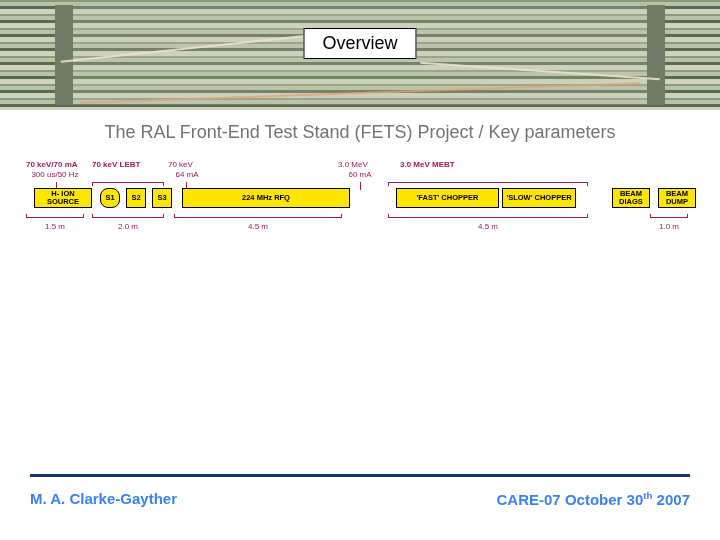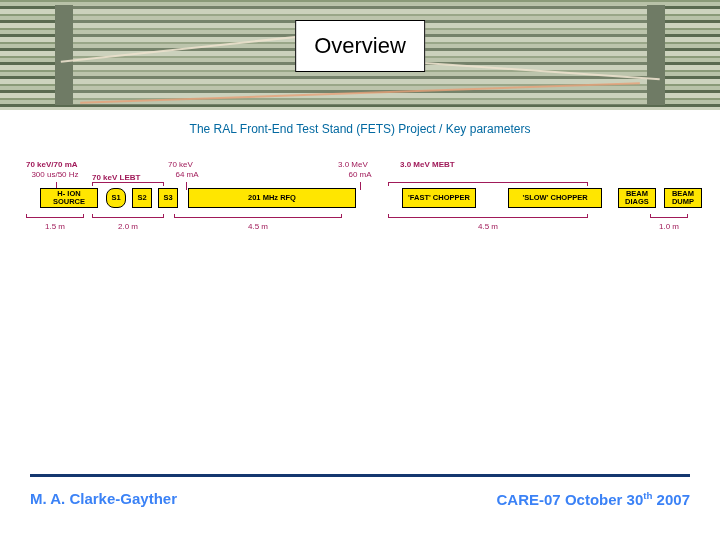--- a/index.html
+++ b/index.html
@@ -38,35 +38,35 @@
   .wire {
     position: absolute;
     border-top: 2px solid rgba(235,225,205,0.9);
     height: 0;
   }
   .w1 { top: 45px; left: 60px; width: 300px; transform: rotate(-6deg); }
   .w2 { top: 70px; left: 420px; width: 240px; transform: rotate(4deg); }
   .w3 { top: 92px; left: 80px; width: 560px; transform: rotate(-2deg); border-color: rgba(230,160,120,0.8); }
   .title-box {
     position: absolute;
-    top: 20px;
+    top: 28px;
     left: 50%;
     transform: translateX(-50%);
     background: #fff;
     border: 1px solid #000;
-    padding: 12px 18px;
-    font-size: 22px;
+    padding: 4px 18px;
+    font-size: 18px;
   }
   .subtitle {
     position: absolute;
     top: 122px;
     left: 0; right: 0;
     text-align: center;
-    font-size: 12px;
-    color: #0369a1;
+    font-size: 18px;
+    color: #737373;
   }
   .diagram {
     position: absolute;
     top: 160px;
     left: 26px;
     right: 26px;
     font-size: 8px;
     color: #a01a59;
     font-family: Arial, sans-serif;
   }
@@ -91,21 +91,21 @@
   .bracket-down {
     position: absolute;
     height: 4px;
     border-bottom: 1px solid #a01a59;
     border-left: 1px solid #a01a59;
     border-right: 1px solid #a01a59;
   }
   .boxrow {
     position: absolute;
     top: 28px;
-    left: 14px; right: 0;
+    left: 8px; right: 0;
     height: 20px;
     text-decoration: underline;
   }
   .block {
     position: absolute;
     top: 0;
     height: 20px;
     background: #ffe600;
     border: 1px solid #000;
     display: flex;
@@ -159,21 +159,21 @@
   </div>
 </div>
 
 <div class="subtitle">The RAL Front-End Test Stand (FETS) Project / Key parameters</div>
 
 <div class="diagram">
 
   <div class="seg-label" style="left:0px; width:58px;">70 keV/70 mA</div>
   <div class="seg-label-sub" style="left:0px; width:58px;">300 us/50 Hz</div>
 
-  <div class="seg-label" style="left:66px; width:70px; font-weight:bold;margin-top:13px;">70 keV LEBT</div>
+  <div class="seg-label" style="left:66px; width:70px; font-weight:bold;">70 keV LEBT</div>
 
   <div class="seg-label" style="left:142px; width:38px; font-weight:normal;">70 keV</div>
   <div class="seg-label-sub" style="left:142px; width:38px;">64 mA</div>
 
   <div class="seg-label" style="left:312px; width:44px; font-weight:normal;">3.0 MeV</div>
   <div class="seg-label-sub" style="left:312px; width:44px;">60 mA</div>
 
   <div class="seg-label" style="left:374px; width:200px; font-weight:bold;">3.0 MeV MEBT</div>
 
   <div class="bracket" style="left:66px; width:72px;"></div>
@@ -181,23 +181,23 @@
 
   <div style="position:absolute; top:22px; left:30px; width:0; height:8px; border-left:1px solid #a01a59;"></div>
   <div style="position:absolute; top:22px; left:160px; width:0; height:8px; border-left:1px solid #a01a59;"></div>
   <div style="position:absolute; top:22px; left:334px; width:0; height:8px; border-left:1px solid #a01a59;"></div>
 
   <div class="boxrow">
     <div class="block" style="left:0; width:58px;">H‑ ION<br>SOURCE</div>
     <div class="block" style="left:66px; width:20px;border-radius:8px;">S1</div>
     <div class="block" style="left:92px; width:20px;">S2</div>
     <div class="block" style="left:118px; width:20px;">S3</div>
-    <div class="block" style="left:148px; width:168px;">201 MHz RFQ</div>
-    <div class="block" style="left:362px; width:74px;">'FAST' CHOPPER</div>
-    <div class="block" style="left:468px; width:94px;">'SLOW' CHOPPER</div>
+    <div class="block" style="left:148px; width:168px;">224 MHz RFQ</div>
+    <div class="block" style="left:362px; width:103px;">'FAST' CHOPPER</div>
+    <div class="block" style="left:468px; width:74px;">'SLOW' CHOPPER</div>
     <div class="block" style="left:578px; width:38px;">BEAM<br>DIAGS</div>
     <div class="block" style="left:624px; width:38px;">BEAM<br>DUMP</div>
   </div>
 
   <div class="below-row">
     <div class="bracket-down" style="top:0; left:0; width:58px;"></div>
     <div class="len-label" style="left:0; width:58px;">1.5 m</div>
 
     <div class="bracket-down" style="top:0; left:66px; width:72px;"></div>
     <div class="len-label" style="left:66px; width:72px;">2.0 m</div>

